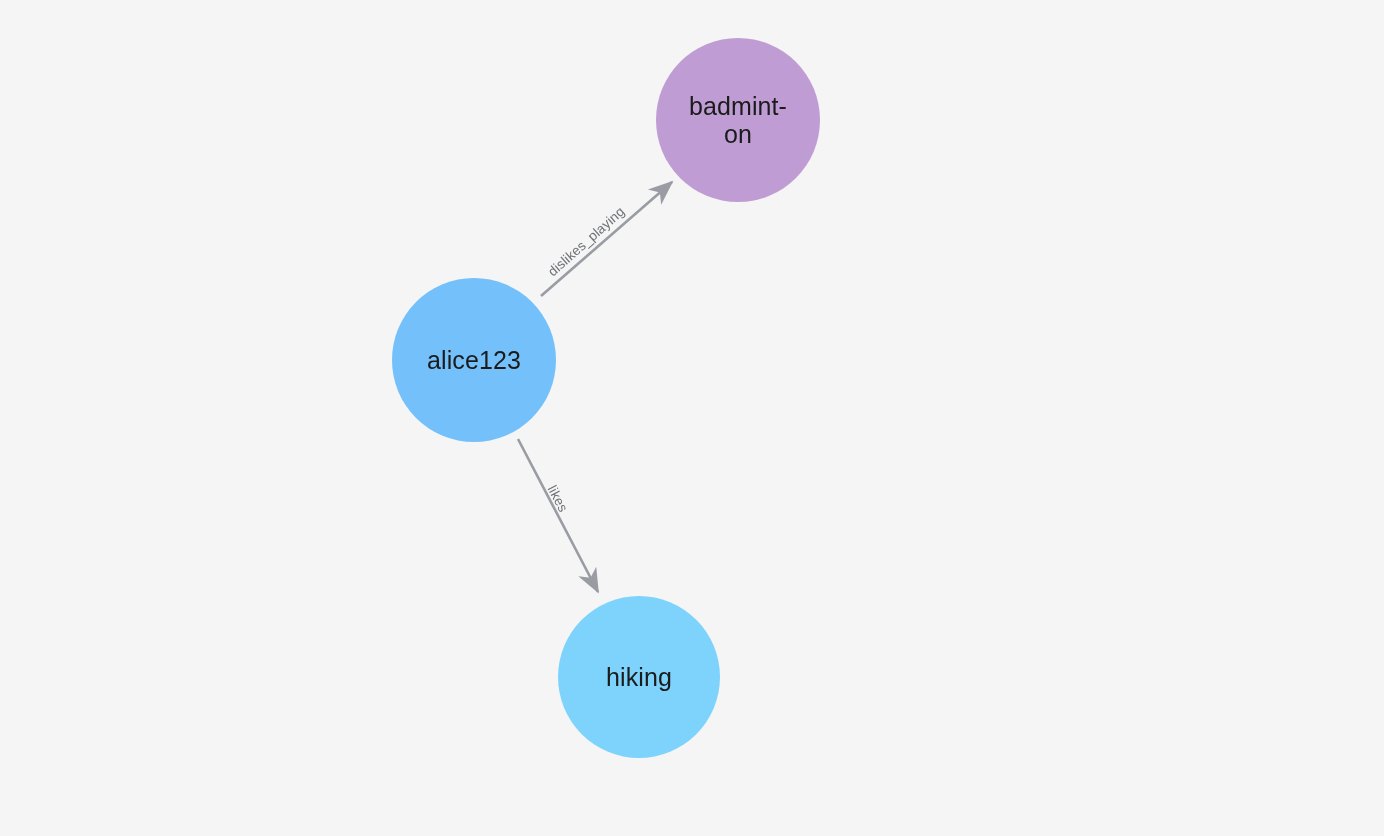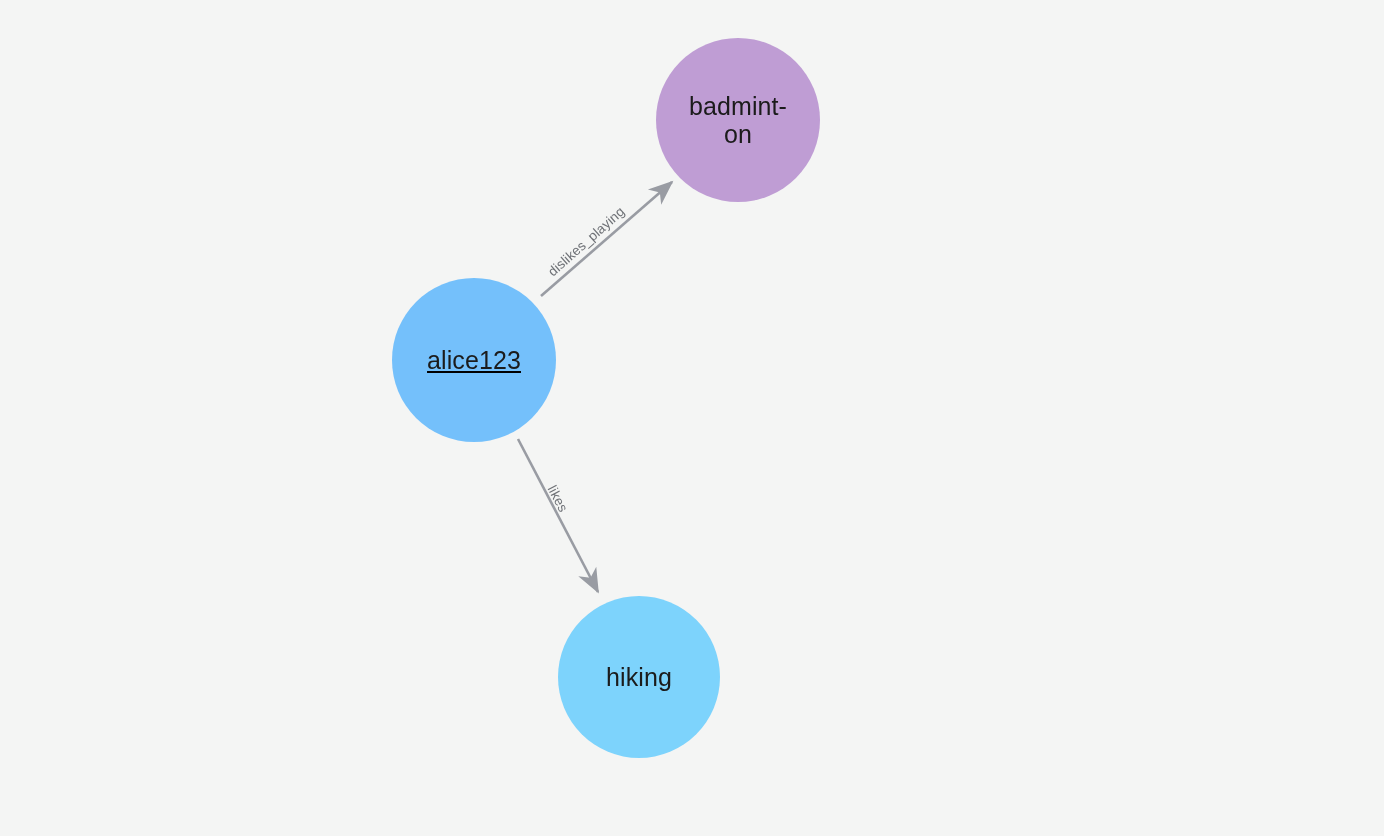--- a/index.html
+++ b/index.html
@@ -75,21 +75,21 @@
 
     <g>
       <line x1="518" y1="439" x2="598" y2="592" stroke="#999ca3" stroke-width="2.6" marker-end="url(#arrowhead)"></line>
     </g>
   </svg>
 
   <div class="edge-label" id="label-dislikes-playing" style="left: 545px; top: 268px; transform: rotate(-41.5deg); color: rgb(111, 114, 119);">dislikes_playing</div>
 
   <div class="edge-label" id="label-likes" style="left: 558px; top: 483px; transform: rotate(62.5deg); color: rgb(111, 114, 119);">likes</div>
 
-  <div class="graph-node" id="node-alice123" style="left: 392px; top: 278px; width: 164px; height: 164px; background: rgb(116, 192, 251); text-decoration: underline;">
+  <div class="graph-node" id="node-alice123" style="left: 392px; top: 278px; width: 164px; height: 164px; background: rgb(116, 192, 251);">
     <span class="node-label">alice123</span>
   </div>
 
   <div class="graph-node" id="node-badminton" style="left: 656px; top: 38px; width: 164px; height: 164px; background: rgb(191, 157, 212);">
     <span class="node-label">badmint-
 on</span>
   </div>
 
   <div class="graph-node" id="node-hiking" style="left: 558px; top: 596px; width: 162px; height: 162px; background: #7dd3fc;">
     <span class="node-label">hiking</span>

